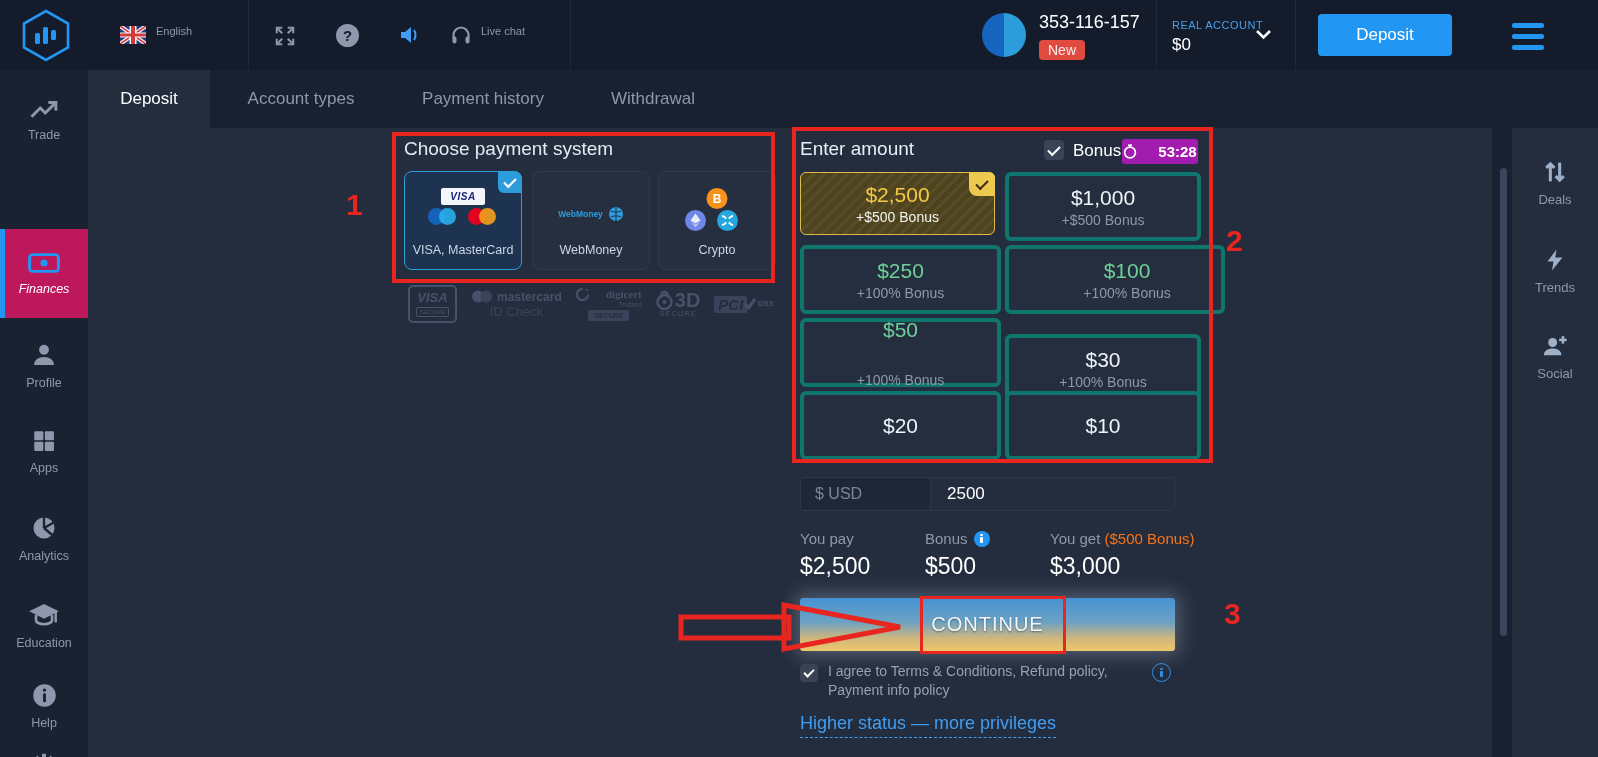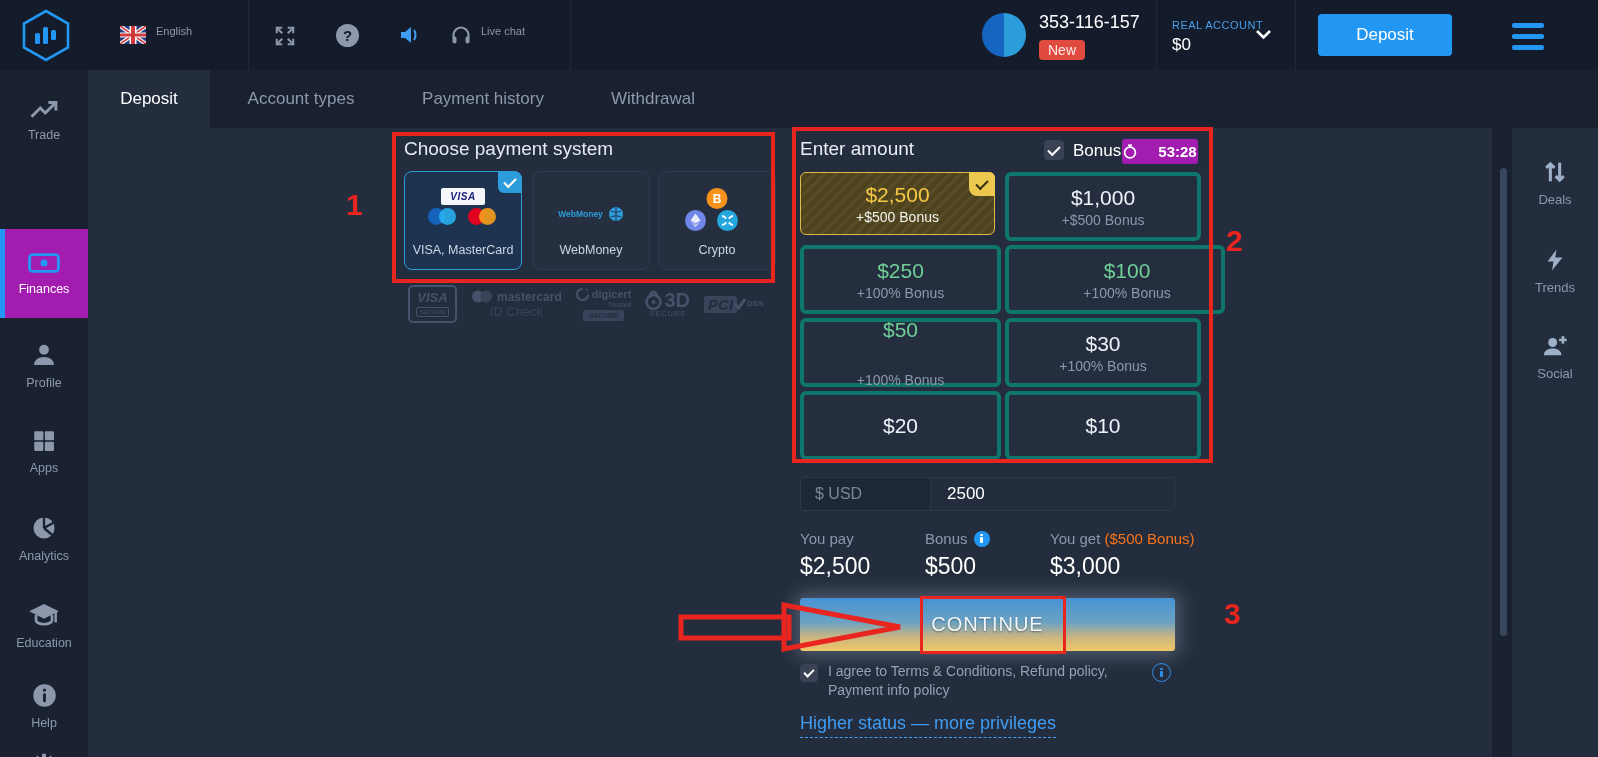--- a/index.html
+++ b/index.html
@@ -16,21 +16,21 @@
                color:#fff;font-size:17px;display:flex;align-items:center;justify-content:center;cursor:pointer;}
   #hamburger div{width:32px;height:5px;background:#2196f3;border-radius:2px;margin-bottom:6px;}
   #avatar{left:982px;top:13px;width:44px;height:44px;border-radius:50%;
           background:linear-gradient(90deg,#1565c0 50%,#2d9cdb 50%);}
   #new-badge{left:1039px;top:40px;background:#e04a3f;color:#fdecea;font-size:14px;border-radius:4px;padding:2px 9px;}
   #acct-type{color:#4a9fe8;font-size:11px;letter-spacing:.5px;}
   
   #sidebar{left:0;top:70px;width:88px;height:687px;background:#1a2232;}
   .sb-item{left:0;width:88px;height:86px;display:flex;flex-direction:column;align-items:center;justify-content:center;cursor:pointer;}
   .sb-label{font-size:12.5px;color:#8d98ac;margin-top:7px;}
-  .sb-active{background:#a21caf;}
+  .sb-active{background:#be185d;font-style:italic;}
   .sb-active .sb-label{color:#fff;}
   .sb-bar{left:0;width:5px;background:#2196f3;}
   
   #tabstrip{left:88px;top:70px;width:1510px;height:58px;background:#19202f;}
   .tab{top:70px;height:58px;display:flex;align-items:center;justify-content:center;color:#8d98ac;font-size:17px;cursor:pointer;}
   .tab-active{background:#242d3d;color:#fff;}
   
   #mainpanel{left:88px;top:128px;width:1404px;height:629px;background:#242d3d;}
   #gutter{left:1492px;top:128px;width:20px;height:629px;background:#1a2232;}
   #scroll-thumb{left:1500px;top:168px;width:7px;height:468px;background:#39455c;border-radius:4px;}
@@ -298,21 +298,21 @@
       <div style="display:flex;align-items:center;gap:4px;">
         <svg width="22" height="13" viewBox="0 0 22 13">
             <circle cx="7" cy="6.5" r="6" fill="#46516a"></circle>
             <circle cx="15" cy="6.5" r="6" fill="#39435a"></circle>
           </svg>
         <span style="font-size:12px;font-weight:bold;">mastercard</span>
       </div>
       <span style="font-size:13px;color:#39435a;margin-top:2px;">ID Check</span>
     </div>
     <div class="sec-item">
-      <div style="display:flex;align-items:center;gap:3px;">
+      <div style="display:flex;align-items:center;gap:17px;font-family:Liberation Serif, serif;">
         <svg width="13" height="13" viewBox="0 0 14 14">
             <path d="M7 1a6 6 0 1 0 6 6" fill="none" stroke="#46516a" stroke-width="2.4"></path>
             <path d="M10 1l3 0 0 3" fill="#46516a"></path>
           </svg>
         <span style="font-size:11px;font-weight:bold;">digicert</span>
       </div>
       <span style="font-size:7px;align-self:flex-end;">Trusted</span>
       <span style="font-size:7px;font-weight:bold;font-style:italic;background:#39435a;color:#242d3d;padding:2px 6px;border-radius:2px;margin-top:2px;">SECURE</span>
     </div>
     <div class="sec-item">
@@ -367,21 +367,21 @@
     <div class="amt-sub">+100% Bonus</div>
   </div>
   <div class="amt-btn amt-green abs" style="left:1005px;top:245px;width:188px;padding-left:24px;">
     <div class="amt-main">$100</div>
     <div class="amt-sub">+100% Bonus</div>
   </div>
   <div class="amt-btn amt-green abs" style="left:800px;top:318px;gap:28px;">
     <div class="amt-main">$50</div>
     <div class="amt-sub">+100% Bonus</div>
   </div>
-  <div class="amt-btn abs" style="left:1005px;top:318px;width:188px;">
+  <div class="amt-btn abs" style="left:1005px;top:334px;width:188px;">
     <div class="amt-main">$30</div>
     <div class="amt-sub">+100% Bonus</div>
   </div>
   <div class="amt-btn abs" style="left:800px;top:391px;">
     <div class="amt-main">$20</div>
   </div>
   <div class="amt-btn abs" style="left:1005px;top:391px;width:188px;">
     <div class="amt-main">$10</div>
   </div>
 

